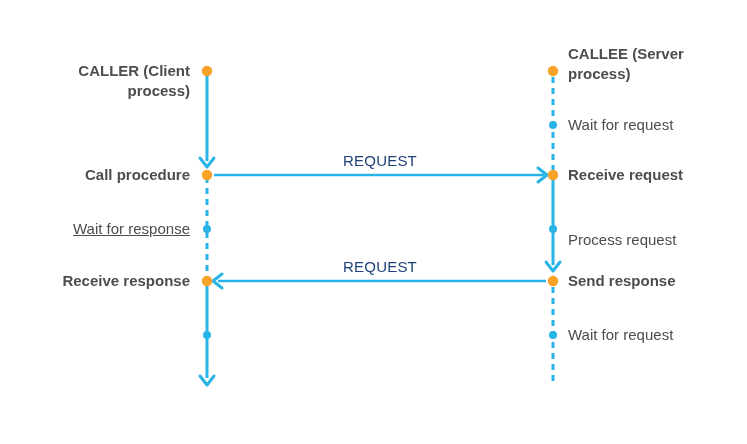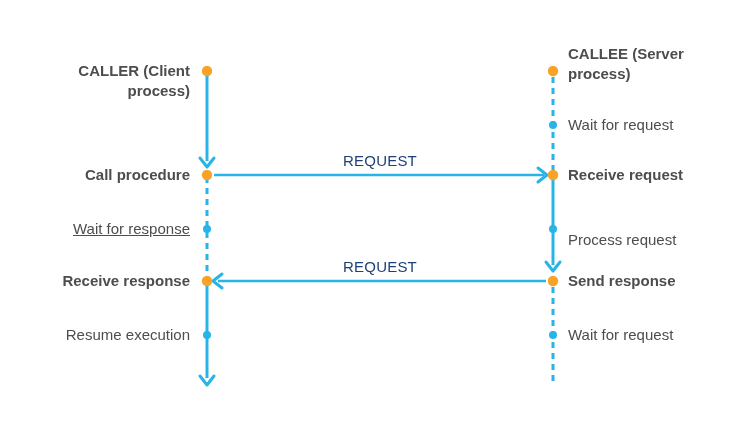--- a/index.html
+++ b/index.html
@@ -88,21 +88,20 @@
       <circle cx="553" cy="229" r="4" style="fill:var(--line)"></circle>
       <circle cx="207" cy="335" r="4" style="fill:var(--line)"></circle>
       <circle cx="553" cy="335" r="4" style="fill:var(--line)"></circle>
     </g>
   </svg>
 
   <div class="lbl left-col title" style="top:81px;">CALLER (Client process)</div>
   <div class="lbl left-col bold" style="top:175px;">Call procedure</div>
   <div class="lbl left-col" style="top:229px;text-decoration:underline;">Wait for response</div>
   <div class="lbl left-col bold" style="top:281px;text-align:center;">Receive response</div>
-  <div class="lbl left-col" style="top:335px;">Resume execution</div>
 
   <div class="lbl right-col title" style="top:64px;">CALLEE (Server process)</div>
   <div class="lbl right-col" style="top:125px;">Wait for request</div>
   <div class="lbl right-col bold" style="top:175px;">Receive request</div>
   <div class="lbl right-col" style="top:240px;">Process request</div>
   <div class="lbl right-col bold" style="top:281px;">Send response</div>
   <div class="lbl right-col" style="top:335px;">Wait for request</div>
 
   <div class="msg" style="top:160px;">REQUEST</div>
   <div class="msg" style="top:266px;">REQUEST</div>

